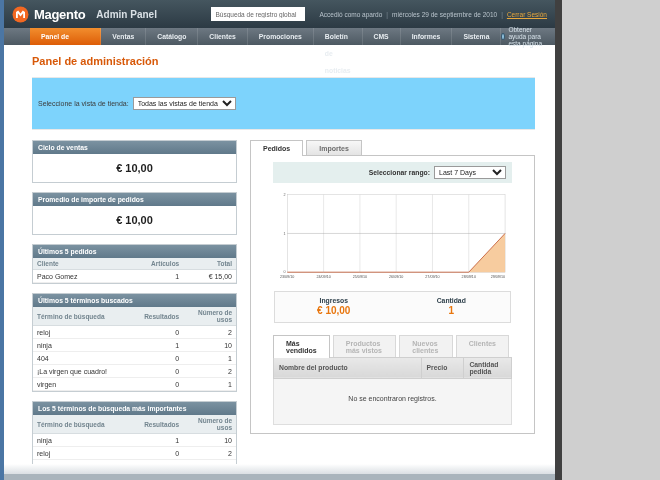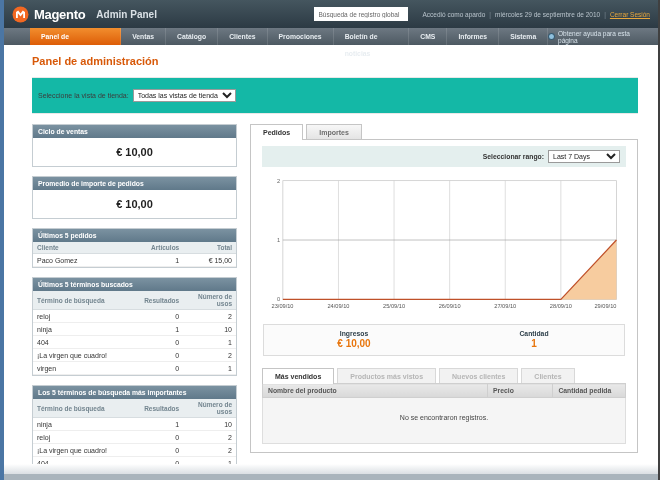--- a/index.html
+++ b/index.html
@@ -1,19 +1,19 @@
 <!DOCTYPE html>
 <html><head>
 <meta charset="utf-8">
 <style>
   * { margin:0; padding:0; box-sizing:border-box; }
   body { font-family:"Liberation Sans","DejaVu Sans",sans-serif; background:#cfcfcf; }
   .viewport {
-    position:relative; width:660px; height:480px; background:#ffffff;
-    border-left:4px solid #4b76a4; border-right:2px solid #404040;
+    position:relative; width:562px; height:480px; background:#ffffff;
+    border-left:4px solid #4b76a4; border-right:7px solid #404040;
     overflow:hidden;
   }
   
   .topbar {
     height:28px; background:linear-gradient(180deg,#45565f 0%,#2c3a44 100%);
     display:flex; align-items:center; padding:0 8px; gap:6px;
   }
   .logo { display:flex; align-items:center; gap:5px; }
   .logo svg { display:block; }
   .logo-name { color:#ffffff; font-size:13px; font-weight:bold; letter-spacing:-0.3px; }
@@ -36,22 +36,22 @@
     padding:0 11px; cursor:pointer; border-right:1px solid rgba(255,255,255,0.12);
   }
   .nav-item.active { background:linear-gradient(180deg,#f28e2e 0%,#dd5d07 100%); color:#fff; }
   .nav-help { margin-left:auto; display:flex; align-items:center; gap:3px; padding-right:10px; cursor:pointer; }
   .help-icon { width:7px; height:7px; border-radius:50%; background:#8fc0dd; border:1px solid #36586e; display:inline-block; }
   .nav-help span.txt { font-size:6.5px; color:#d7e2ea; }
   
   .content { padding:10px 20px 0 28px; }
   .page-title { color:#d85909; font-size:11px; font-weight:bold; margin-bottom:10px; }
   .switcher {
-    background:#14b8a6; border-top:1px solid #e8e8e8; border-bottom:1px solid #e8e8e8;
-    padding:11px 6px; font-size:7px; color:#3c3c3c; display:flex; align-items:center; gap:4px;
+    background:#7dd3fc; border-top:1px solid #e8e8e8; border-bottom:1px solid #e8e8e8;
+    padding:19px 6px; font-size:7px; color:#3c3c3c; display:flex; align-items:center; gap:4px;
   }
   select { font-size:7px; font-family:inherit; border:1px solid #9a9a9a; background:#fff; color:#222; height:13px; }
   .columns { display:flex; gap:13px; margin-top:10px; }
   .col-left { width:205px; flex:none; }
   .col-right { flex:1; min-width:0; }
   
   .dash-box { border:1px solid #c5cdd2; margin-bottom:9px; background:#fff; }
   .dash-box-head {
     background:linear-gradient(180deg,#7b92a1 0%,#60798a 100%);
     color:#fff; font-size:6.8px; font-weight:bold; padding:3px 5px;
@@ -69,21 +69,21 @@
   table.mini th:nth-child(1){ width:50%; } table.mini th:nth-child(2){ width:24%; }
   
   .tabs-row { display:flex; position:relative; z-index:2; }
   .tab {
     font-size:7px; font-weight:bold; padding:4px 12px 3px; margin-right:3px; cursor:pointer;
     border:1px solid #c5c5c5; border-bottom:none; color:#6d6d6d;
     background:linear-gradient(180deg,#f7f7f7,#e4e4e4);
   }
   .tab.active { background:#fff; color:#333; padding-bottom:4px; margin-bottom:-1px; }
   .tab.inactive-gray { color:#b5b5b5; background:#f2f2f2; border-color:#d8d8d8; }
-  .main-panel { border:1px solid #c5c5c5; background:#fff; padding:6px 11px 8px; }
+  .main-panel { border:1px solid #c5c5c5; background:#fff; padding:6px 22px 8px; }
   .range-bar {
     background:#e4efee; padding:4px 6px; display:flex; justify-content:flex-end; align-items:center;
     gap:4px; font-size:6.8px; color:#333; font-weight:bold;
   }
   .chart-wrap { padding:8px 2px 2px; }
   .chart-wrap svg { width:100%; height:auto; display:block; overflow:visible; }
   .stats-row {
     border:1px solid #dcdcdc; background:#fbfbfb; display:flex; padding:5px 0 6px; margin:4px 1px 12px;
   }
   .stat { flex:1; text-align:center; }

